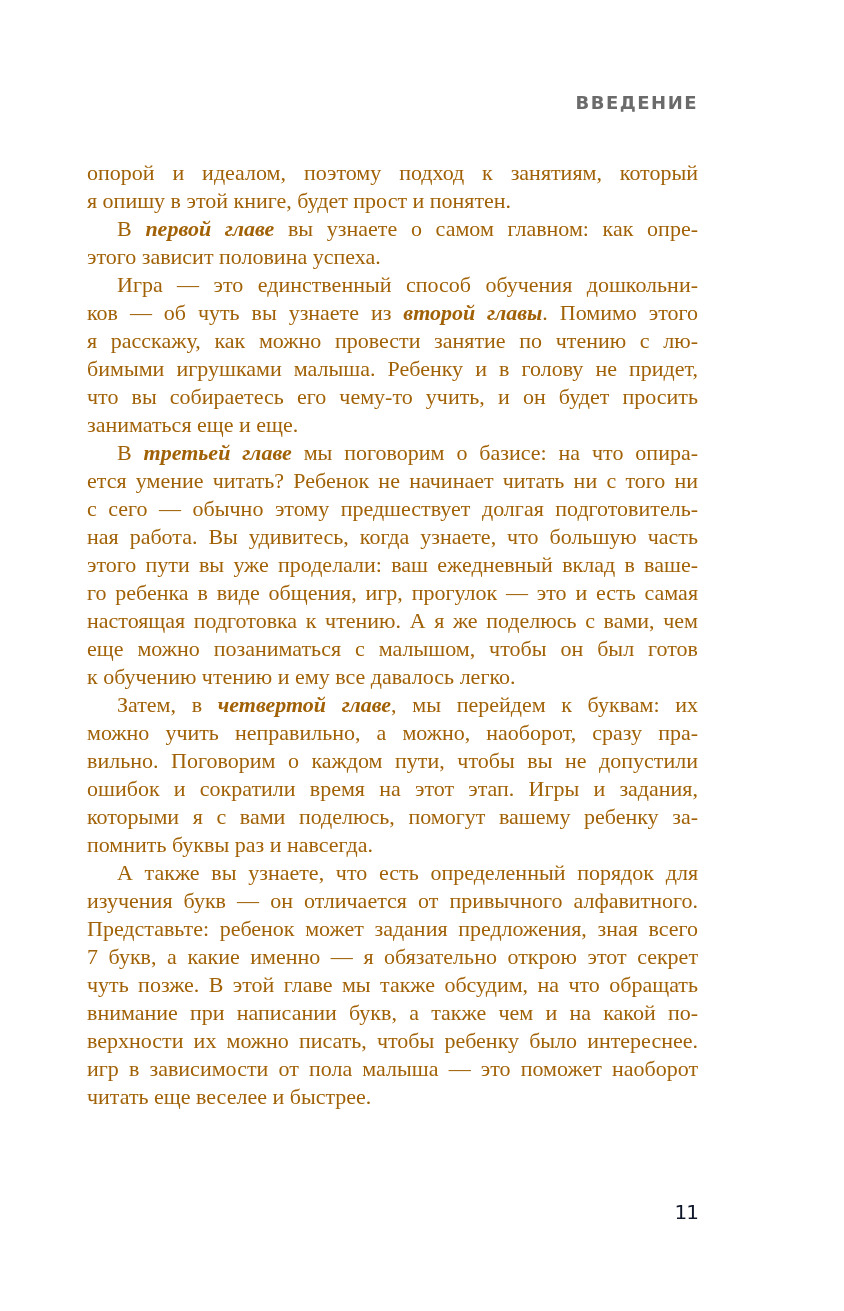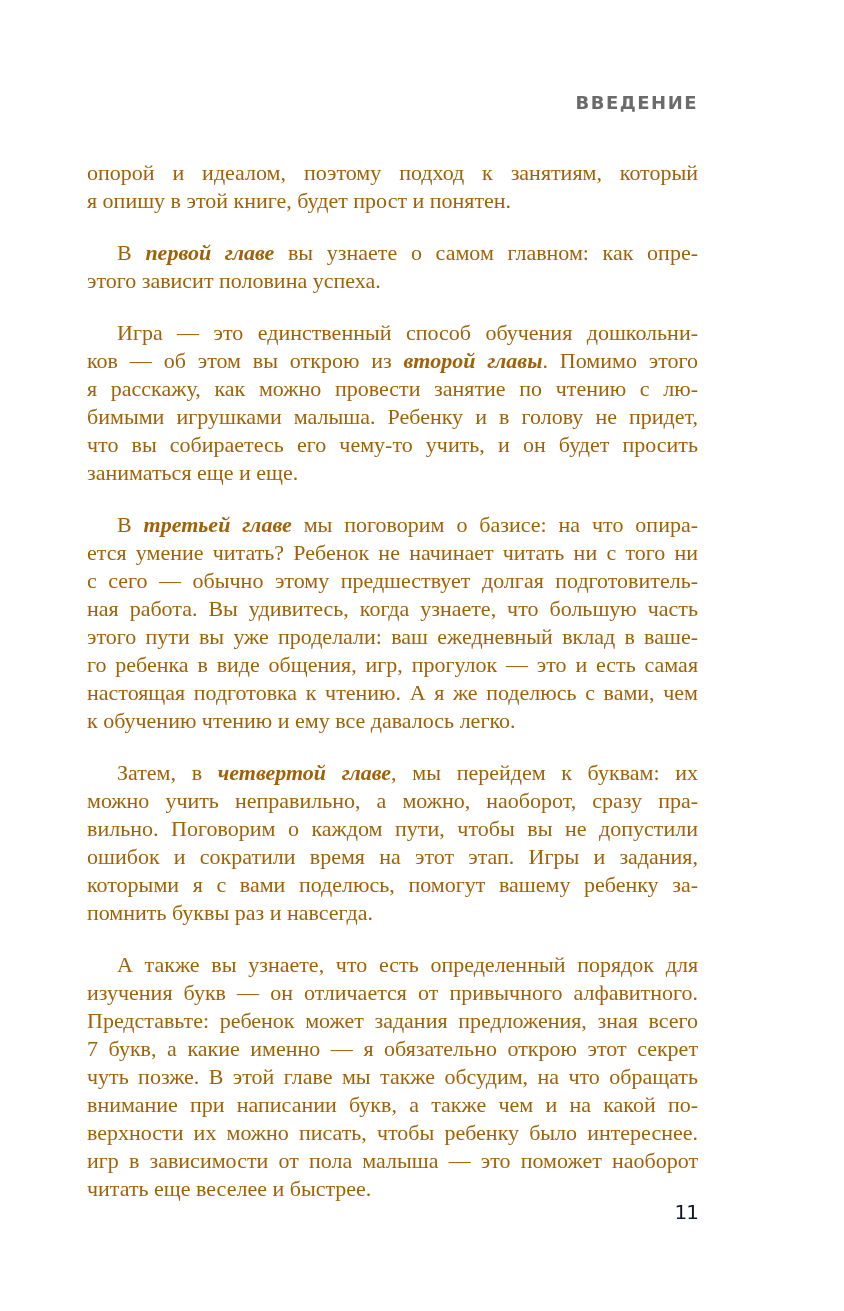--- a/index.html
+++ b/index.html
@@ -45,21 +45,20 @@
     white-space: normal;
   }
   .line.last {
     text-align-last: left;
   }
   .line.last.flush {
     text-align-last: justify;
   }
   .line.indent {
     text-indent: 30px;
-    margin-top: 24px;
   }
   .bi {
     font-weight: bold;
     font-style: italic;
   }
   .page-number {
     position: absolute;
     top: 1200px;
     left: 87px;
     width: 611px;
@@ -81,34 +80,35 @@
       <div class="paragraph">
         <div class="line"><span>опорой и идеалом, поэтому подход к занятиям, который</span></div>
         <div class="line last"><span>я опишу в этой книге, будет прост и понятен.</span></div>
       </div>
       <div class="paragraph">
         <div class="line indent"><span>В </span><span class="bi">первой главе</span><span> вы узнаете о самом главном: как опре-</span></div>
         <div class="line last"><span>этого зависит половина успеха.</span></div>
       </div>
       <div class="paragraph">
         <div class="line indent"><span>Игра — это единственный способ обучения дошкольни-</span></div>
-        <div class="line"><span>ков — об этом вы открою из </span><span class="bi">второй главы</span><span>. Помимо этого</span></div>
+        <div class="line"><span>ков — об чуть вы узнаете из </span><span class="bi">второй главы</span><span>. Помимо этого</span></div>
         <div class="line"><span>я расскажу, как можно провести занятие по чтению с лю-</span></div>
         <div class="line"><span>бимыми игрушками малыша. Ребенку и в голову не придет,</span></div>
         <div class="line"><span>что вы собираетесь его чему-то учить, и он будет просить</span></div>
         <div class="line last"><span>заниматься еще и еще.</span></div>
       </div>
       <div class="paragraph">
         <div class="line indent"><span>В </span><span class="bi">третьей главе</span><span> мы поговорим о базисе: на что опира-</span></div>
         <div class="line"><span>ется умение читать? Ребенок не начинает читать ни с того ни</span></div>
         <div class="line"><span>с сего — обычно этому предшествует долгая подготовитель-</span></div>
         <div class="line"><span>ная работа. Вы удивитесь, когда узнаете, что большую часть</span></div>
         <div class="line"><span>этого пути вы уже проделали: ваш ежедневный вклад в ваше-</span></div>
         <div class="line"><span>го ребенка в виде общения, игр, прогулок — это и есть самая</span></div>
         <div class="line"><span>настоящая подготовка к чтению. А я же поделюсь с вами, чем</span></div>
+        <div class="line"><span>еще можно позаниматься с малышом, чтобы он был готов</span></div>
         <div class="line last"><span>к обучению чтению и ему все давалось легко.</span></div>
       </div>
       <div class="paragraph">
         <div class="line indent"><span>Затем, в </span><span class="bi">четвертой главе</span><span>, мы перейдем к буквам: их</span></div>
         <div class="line"><span>можно учить неправильно, а можно, наоборот, сразу пра-</span></div>
         <div class="line"><span>вильно. Поговорим о каждом пути, чтобы вы не допустили</span></div>
         <div class="line"><span>ошибок и сократили время на этот этап. Игры и задания,</span></div>
         <div class="line"><span>которыми я с вами поделюсь, помогут вашему ребенку за-</span></div>
         <div class="line last"><span>помнить буквы раз и навсегда.</span></div>
       </div>

